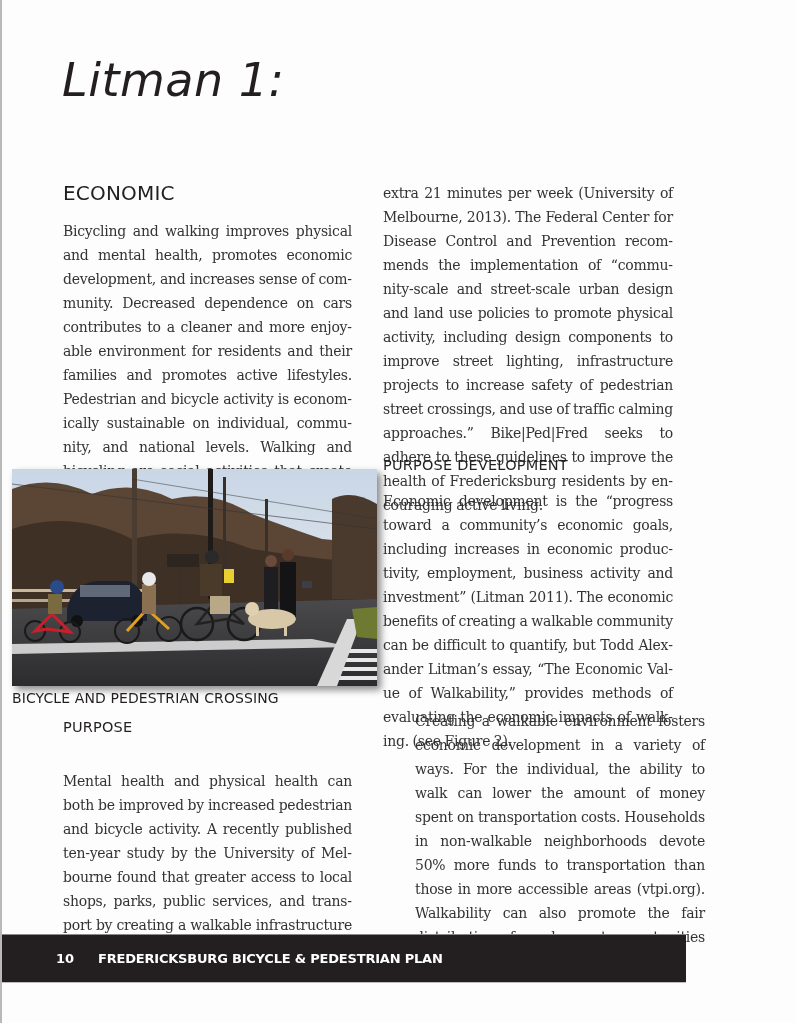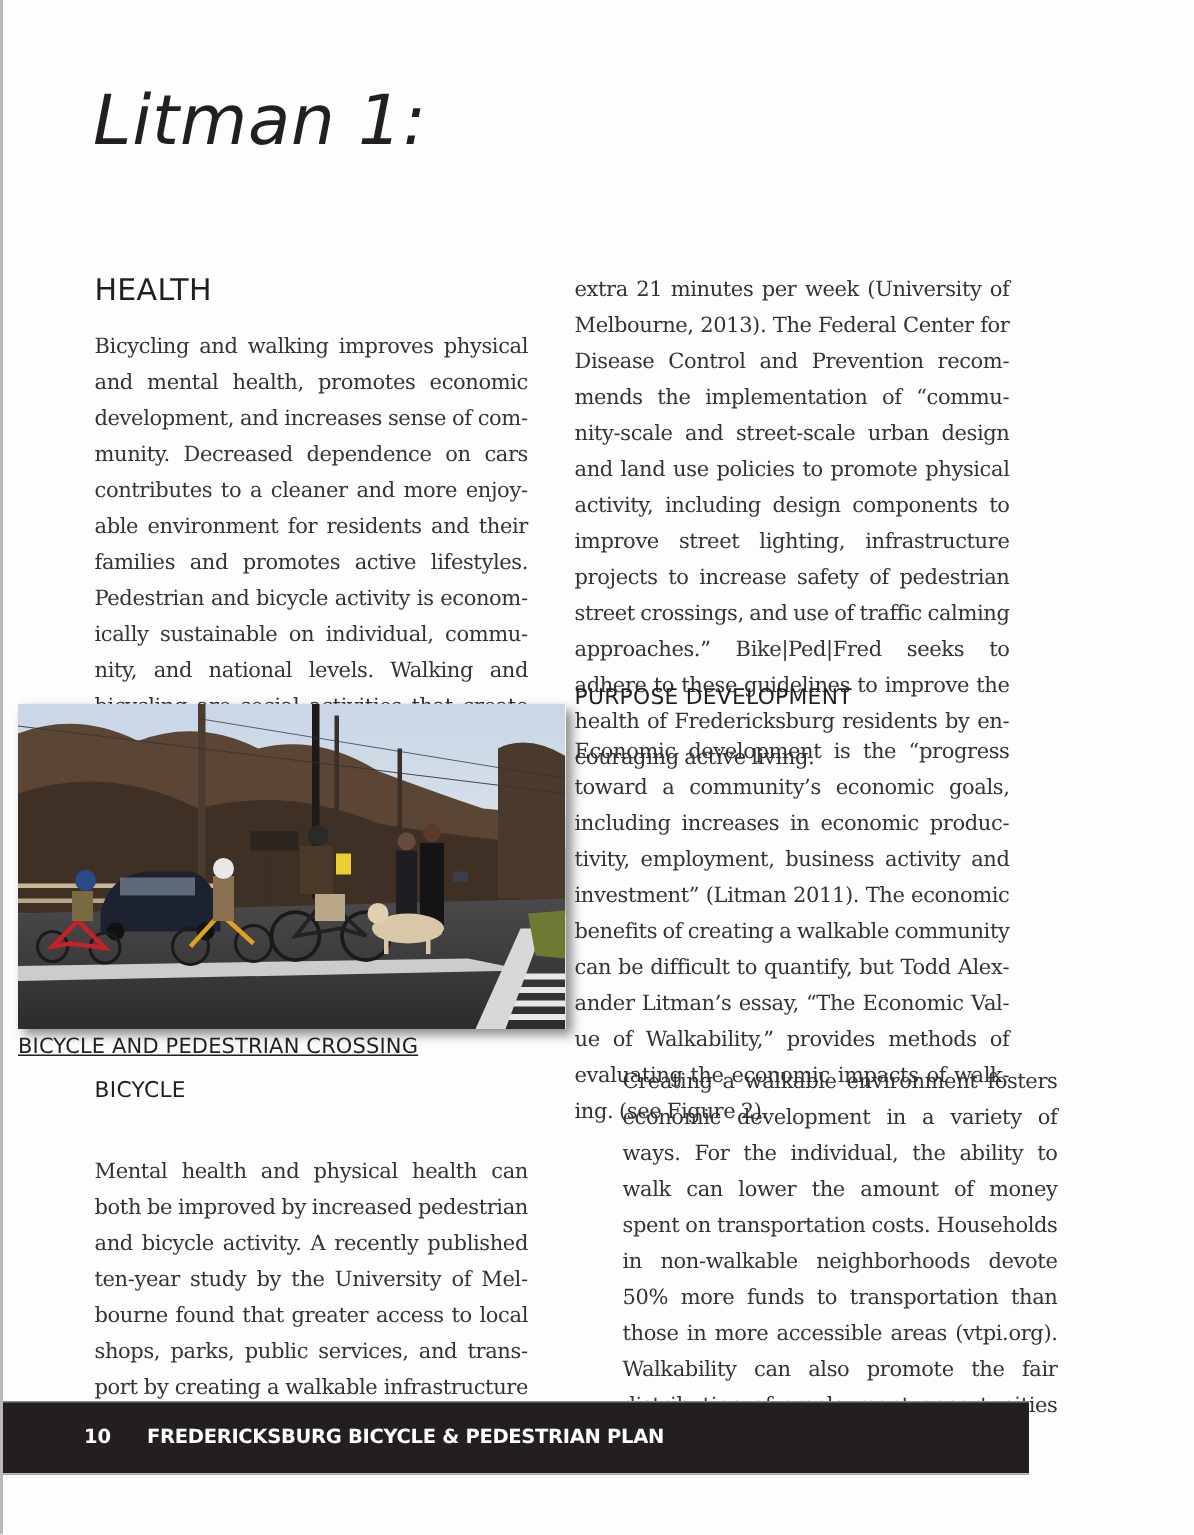--- a/index.html
+++ b/index.html
@@ -40,21 +40,20 @@
     .photo {
       position: absolute; left: 12px; top: 469px; width: 365px; height: 217px;
       box-shadow: 4px 4px 7px rgba(0,0,0,0.45);
       overflow: hidden;
     }
     .photo svg { display: block; }
     .photo-caption {
       position: absolute; left: 12px; top: 690px; margin: 0;
       font-family: "DejaVu Sans", sans-serif; font-size: 14px; color: #231f20;
       letter-spacing: 0.1px;
-      text-decoration: underline;
     }
     .footer-bar {
       position: absolute; left: 2px; top: 934px; width: 684px; height: 47px;
       background: #231f20; border-top: 1px solid #8a8a8a; border-bottom: 1px solid #bdbdbd;
       display: flex; align-items: center;
     }
     .footer-page {
       margin-left: 54px; width: 42px;
       font-family: "DejaVu Sans", sans-serif; font-weight: bold; font-size: 13px; color: #fff;
     }
@@ -66,21 +65,21 @@
   </style>
 </head>
 <body>
 
 <div class="left-edge"></div>
 
 <h1 class="chapter-title">
   <span>Litman 1:</span>
 </h1>
 
-<h2 class="h-section h-purpose">HEALTH</h2>
+<h2 class="h-section h-purpose">ECONOMIC</h2>
 <p class="para p-purpose">Bicycling and walking improves physical and mental health, promotes economic development, and increases sense of com­munity. Decreased dependence on cars contributes to a cleaner and more enjoy­able environment for residents and their families and promotes active lifestyles. Pedestrian and bicycle activity is econom­ically sustainable on individual, commu­nity, and national levels. Walking and bicycling are social activities that create chances for community members to inter­act and establish relationships.</p>
 
 <div class="photo">
   <svg width="365" height="217" viewBox="0 0 365 217" xmlns="http://www.w3.org/2000/svg">
     <defs>
       <linearGradient id="sky" x1="0" y1="0" x2="0" y2="1">
         <stop offset="0" stop-color="#c9d6e6"></stop>
         <stop offset="1" stop-color="#eef0f0"></stop>
       </linearGradient>
       <linearGradient id="road" x1="0" y1="0" x2="0" y2="1">
@@ -156,21 +155,21 @@
 
     <ellipse cx="260" cy="150" rx="24" ry="10" fill="#d8c8a8"></ellipse>
     <circle cx="240" cy="140" r="7" fill="#e0d0b0"></circle>
     <rect x="244" y="155" width="3" height="12" fill="#d8c8a8"></rect>
     <rect x="272" y="155" width="3" height="12" fill="#d8c8a8"></rect>
   </svg>
 </div>
 
 <p class="photo-caption">BICYCLE AND PEDESTRIAN CROSSING</p>
 
-<h2 class="h-section h-health">BICYCLE</h2>
+<h2 class="h-section h-health">PURPOSE</h2>
 <p class="para p-health">Mental health and physical health can both be improved by increased pedestrian and bicycle activity. A recently published ten-year study by the University of Mel­bourne found that greater access to local shops, parks, public services, and trans­port by creating a walkable infrastructure increased resident’s physical activity by an</p>
 
 <p class="para p-right1">extra 21 minutes per week (University of Melbourne, 2013). The Federal Center for Disease Control and Prevention recom­mends the implementation of “commu­nity-scale and street-scale urban design and land use policies to promote physi­cal activity, including design components to improve street lighting, infrastructure projects to increase safety of pedestrian street crossings, and use of traffic calm­ing approaches.” Bike|Ped|Fred seeks to adhere to these guidelines to improve the health of Fredericksburg residents by en­couraging active living.</p>
 
 <h2 class="h-section h-econ">PURPOSE DEVELOPMENT</h2>
 <p class="para p-econ1">Economic development is the “progress toward a community’s economic goals, including increases in economic produc­tivity, employment, business activity and investment” (Litman 2011). The economic benefits of creating a walkable community can be difficult to quantify, but Todd Alex­ander Litman’s essay, “The Economic Val­ue of Walkability,” provides methods of evaluating the economic impacts of walk­ing. (see Figure 2).</p>
 <p class="para p-econ2">Creating a walkable environment fos­ters economic development in a variety of ways. For the individual, the ability to walk can lower the amount of money spent on transportation costs. House­holds in non-walkable neighborhoods devote 50% more funds to transportation than those in more accessible areas (vtpi.​org). Walkability can also promote the fair distribution of employment opportunities for non-drivers. At the community level,</p>
 
 <div class="footer-bar">
   <span class="footer-page">10</span>

